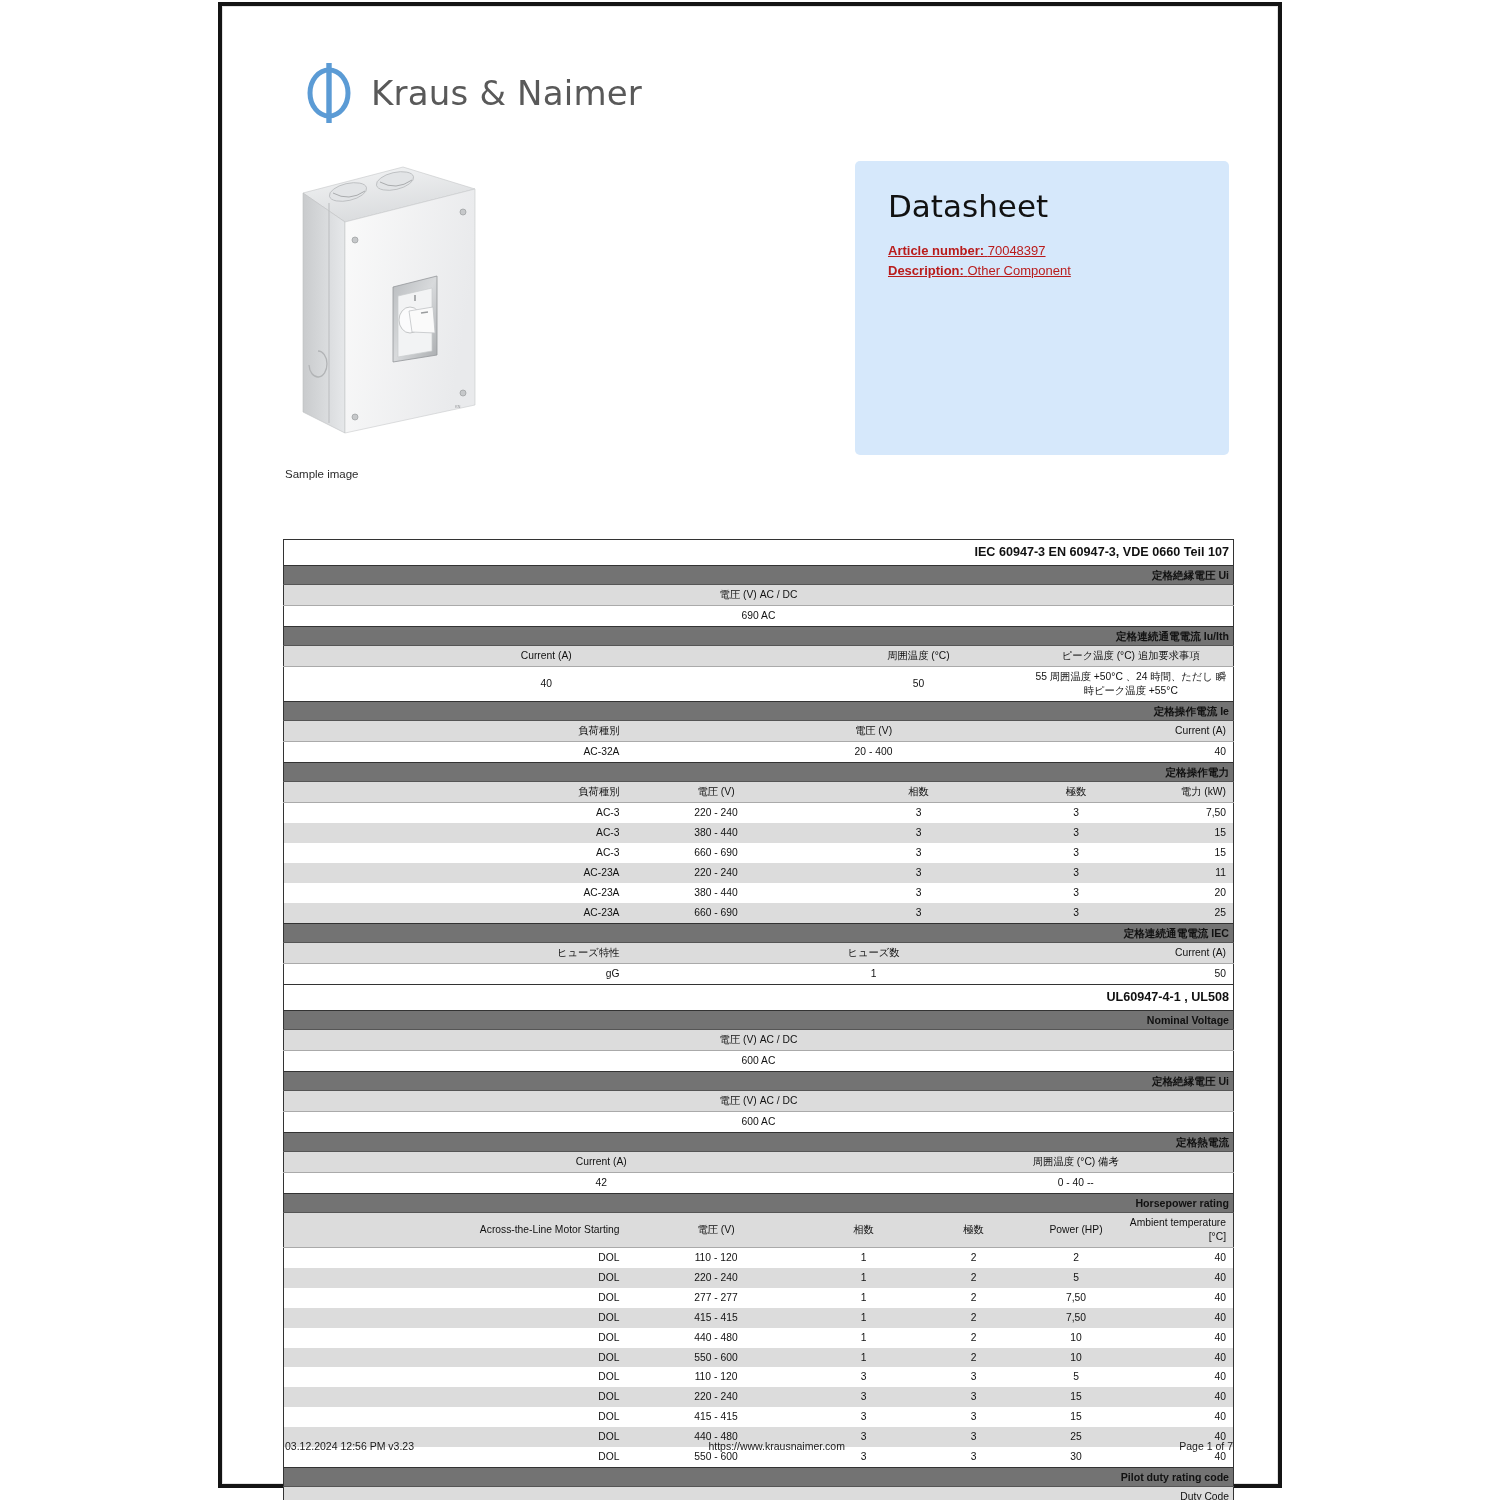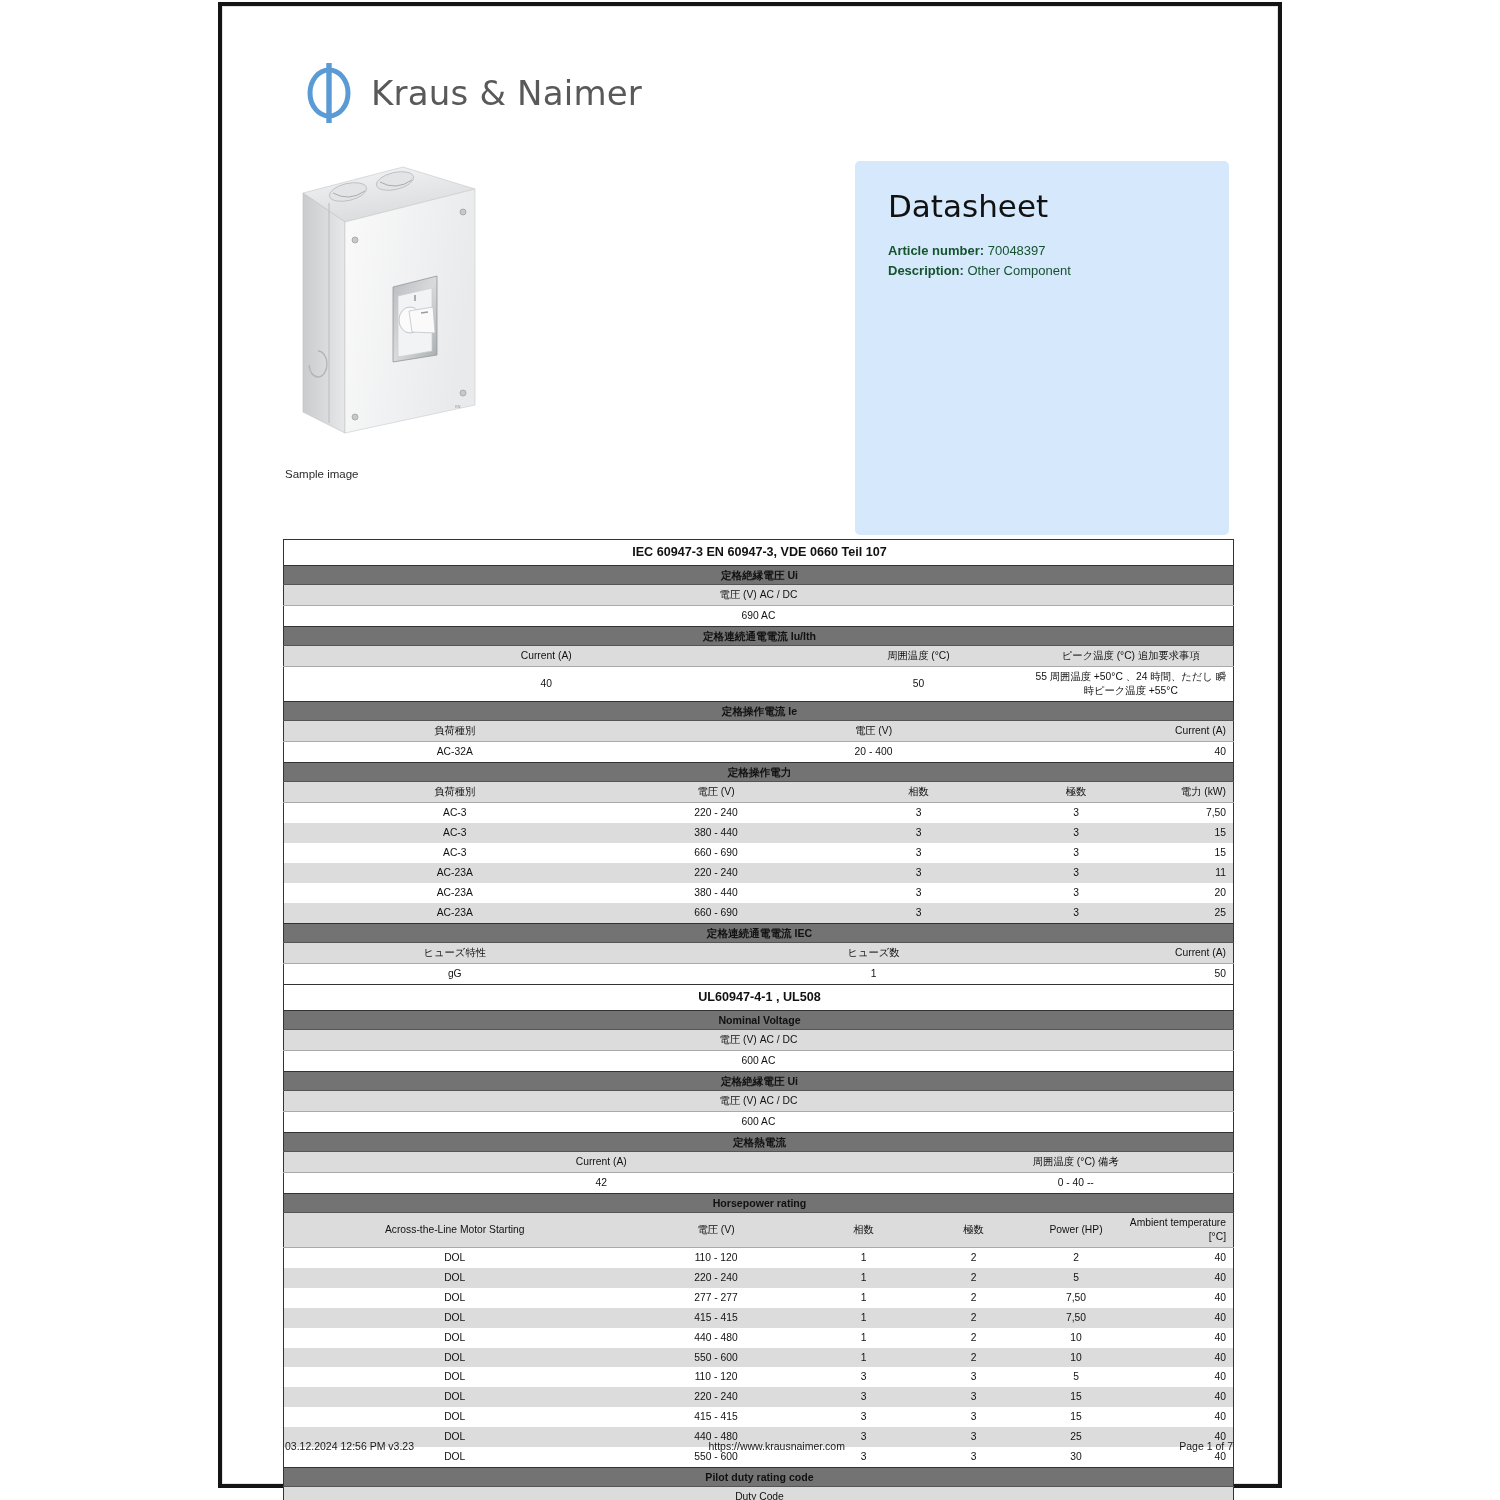--- a/index.html
+++ b/index.html
@@ -38,29 +38,29 @@
   }
 
   
   .product-wrap{ position:absolute; left:62px; top:158px; width:230px; }
   .product-img{ width:215px;height:295px; display:block; }
   .sample-caption{ font-size:11.5px; color:#2b2b2b; margin-top:8px; margin-left:0; }
 
   
   .ds-panel{
     position:absolute; left:632px; top:154px;
-    width:374px; height:374px;
+    width:374px; height:294px;
     background:#d6e8fb; border-radius:5px;
   }
   .ds-title{
     position:absolute; left:33px; top:27px;
     font-size:31px; font-weight:400; color:#111;
     font-family:"DejaVu Sans",sans-serif;
   }
-  .ds-meta{ position:absolute; left:33px; top:80px; font-size:13px; line-height:1.55; color:#14532d; }
+  .ds-meta{ position:absolute; left:33px; top:80px; font-size:13px; line-height:1.55; color:#b91c1c;text-decoration:underline; }
   .ds-meta b{ font-weight:700; }
 
   
   .spec{
     position:absolute; left:60px; top:532px;
     width:950px;
     border-collapse:collapse;
     font-size:10.3px;
     color:#111;
     table-layout:fixed;
@@ -77,21 +77,21 @@
     background:#737373;
   }
   .spec tr.colhead > td{
     background:#dcdcdc; padding:3px 4px;
     border-bottom:1px solid #aaa;
     margin-top:13px;
   }
   .spec tr.r-odd > td{ background:#ffffff; }
   .spec tr.r-even > td{ background:#dcdcdc; }
   .spec tr.data > td{ padding:3px 4px; }
-  .al-l{ text-align:center; }
+  .al-l{ text-align:right; }
   .al-c{ text-align:center; }
   .al-r{ text-align:right; }
   .pad-r{ padding-right:7px !important; }
   .pad-l{ padding-left:6px !important; }
 
   
   .spec{ border-left:1.4px solid #333; border-right:1.4px solid #333; }
 
   
   .footer{

